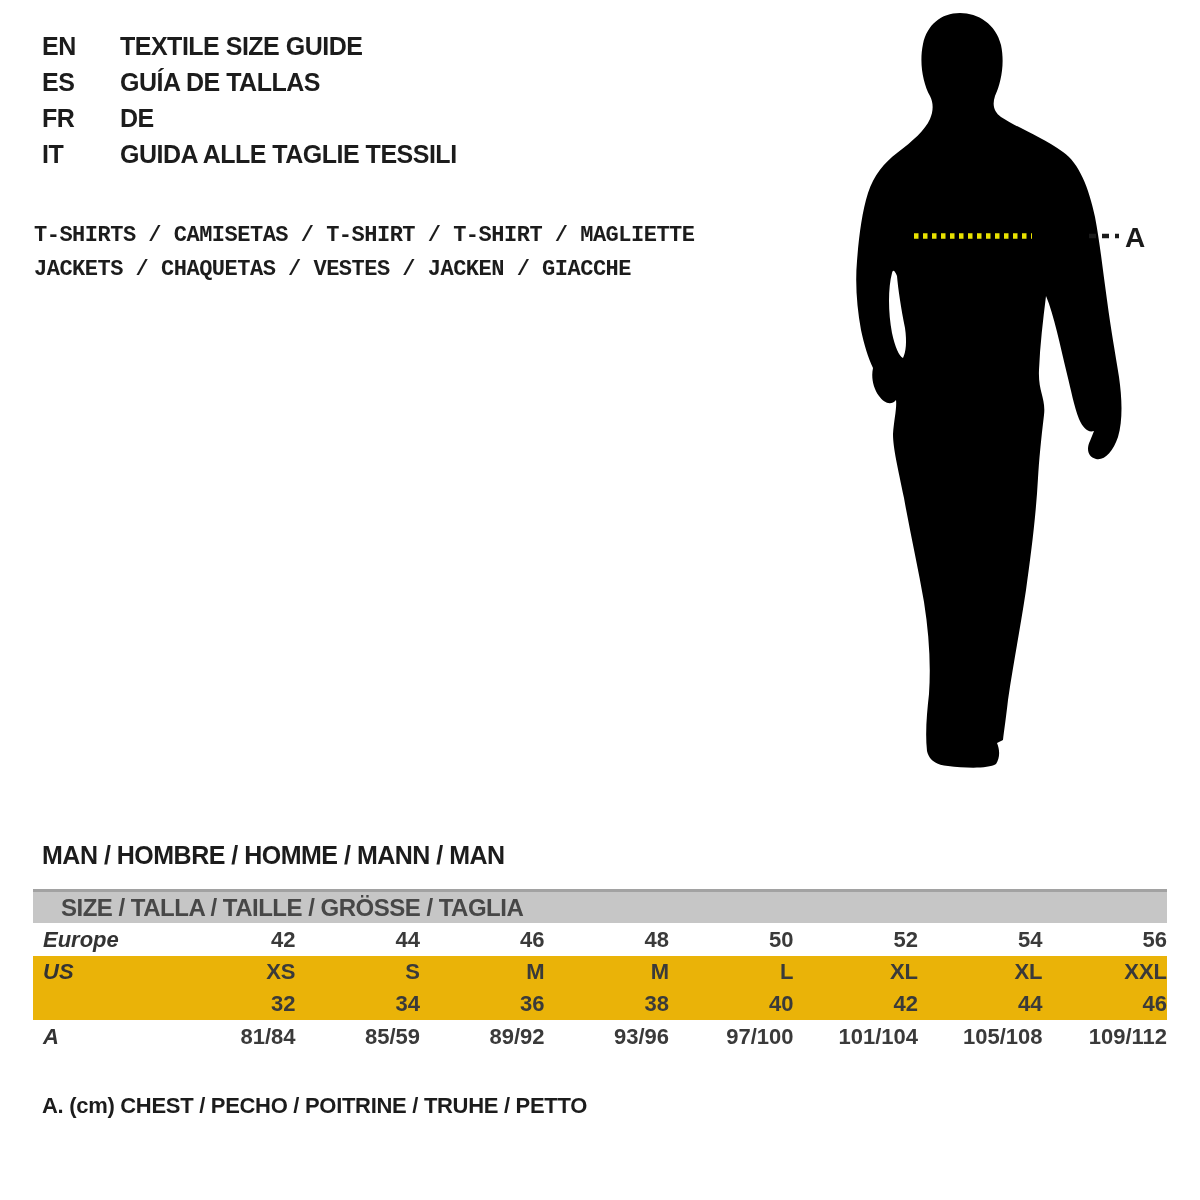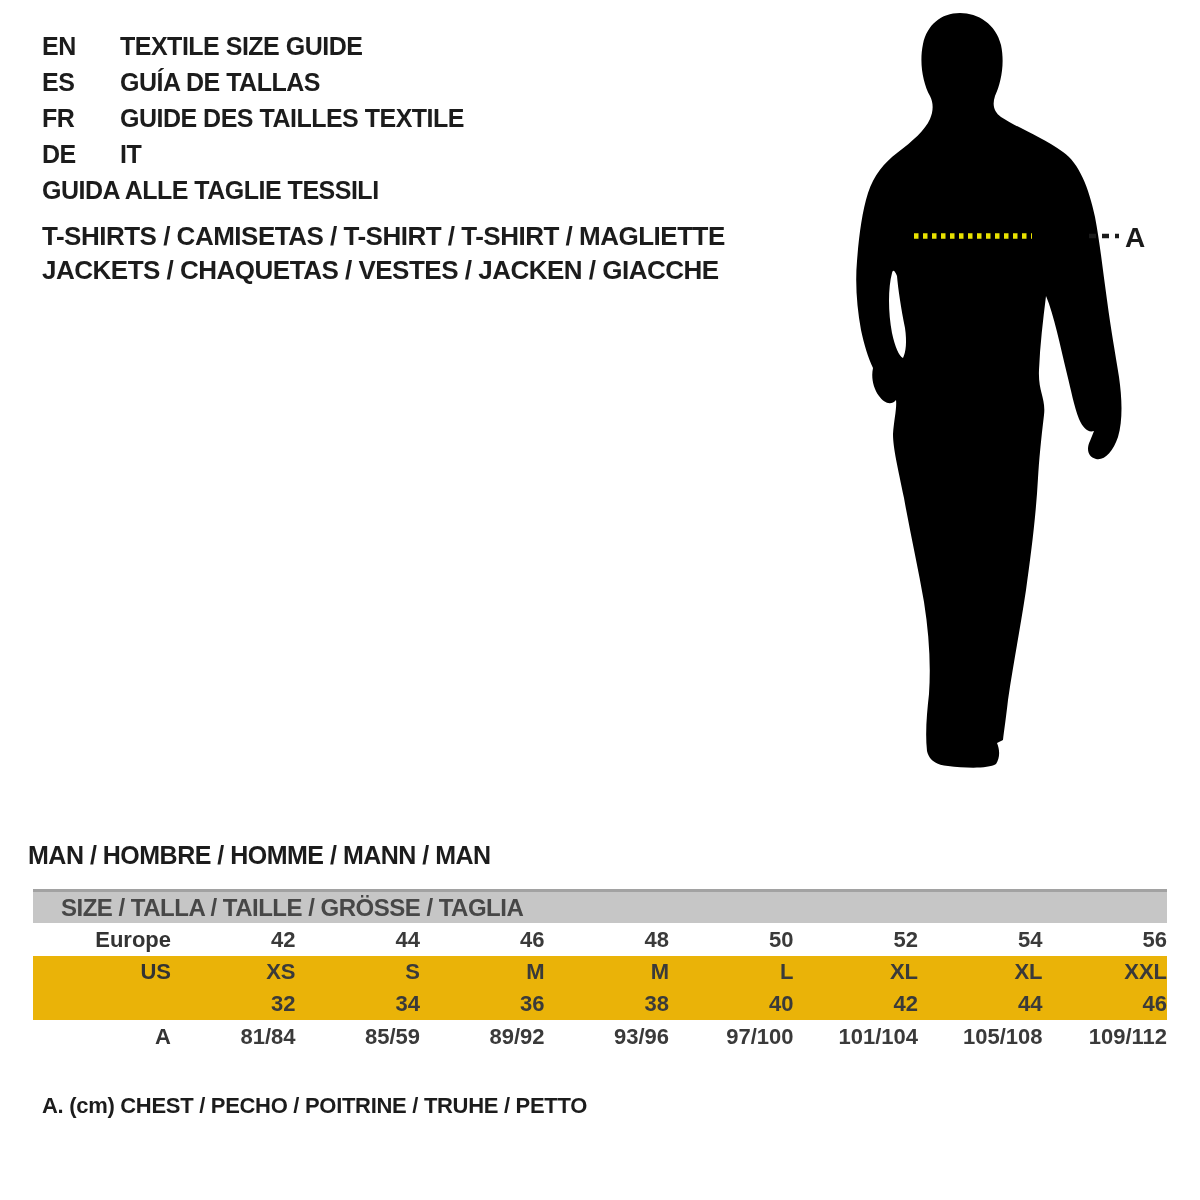--- a/index.html
+++ b/index.html
@@ -21,35 +21,36 @@
     grid-template-columns: 78px auto;
     line-height: 36px;
     font-size: 25px;
     font-weight: bold;
     letter-spacing: -0.5px;
     white-space: nowrap;
   }
   
   .categories {
     position: absolute;
-    left: 42px;
+    left: 34px;
     top: 219px;
-    font-size: 26px;
+    font-size: 22px;
     font-weight: bold;
     letter-spacing: -0.5px;
     line-height: 34px;
     white-space: nowrap;
+    font-family: Liberation Mono, monospace;
   }
   
   .figure-wrap { position: absolute; left: 840px; top: 0; width: 320px; height: 800px; }
   .figure-wrap svg { display: block; }
   
   .section-title {
     position: absolute;
-    left: 28px;
+    left: 42px;
     top: 841px;
     font-size: 25px;
     font-weight: bold;
     letter-spacing: -0.5px;
     white-space: nowrap;
   }
   
   .size-table {
     position: absolute;
     left: 33px;
@@ -70,21 +71,21 @@
   }
   .size-table .trow {
     display: grid;
     grid-template-columns: 138px repeat(8, 1fr);
     align-items: center;
     font-size: 22px;
     color: #3a3a3a;
   }
   .size-table .trow.white  { background: #ffffff; height: 33px; }
   .size-table .trow.shaded { background: #eab308; height: 32px; }
-  .size-table .trow .lbl   { text-align: right; padding-left: 10px; color: #333333; }
+  .size-table .trow .lbl   { text-align: left; padding-left: 10px; color: #333333; font-style: italic; }
   .size-table .trow .val   { text-align: right; }
   
   .footnote {
     position: absolute;
     left: 42px;
     top: 1093px;
     font-size: 22px;
     font-weight: bold;
     letter-spacing: -0.3px;
     white-space: nowrap;
@@ -94,21 +95,20 @@
 <body>
 
 <div id="page">
 
   <div class="lang-guide">
     <span>EN</span>
     <span>TEXTILE SIZE GUIDE</span>
     <span>ES</span>
     <span>GUÍA DE TALLAS</span>
     <span>FR</span>
-    <span>GUIDE DES TAILLES TEXTILE</span>
     <span>DE</span>
     <span>IT</span>
     <span>GUIDA ALLE TAGLIE TESSILI</span>
   </div>
 
   <div class="categories">
     <div>T-SHIRTS / CAMISETAS / T-SHIRT / T-SHIRT / MAGLIETTE</div>
     <div>JACKETS / CHAQUETAS / VESTES / JACKEN / GIACCHE</div>
   </div>
 

